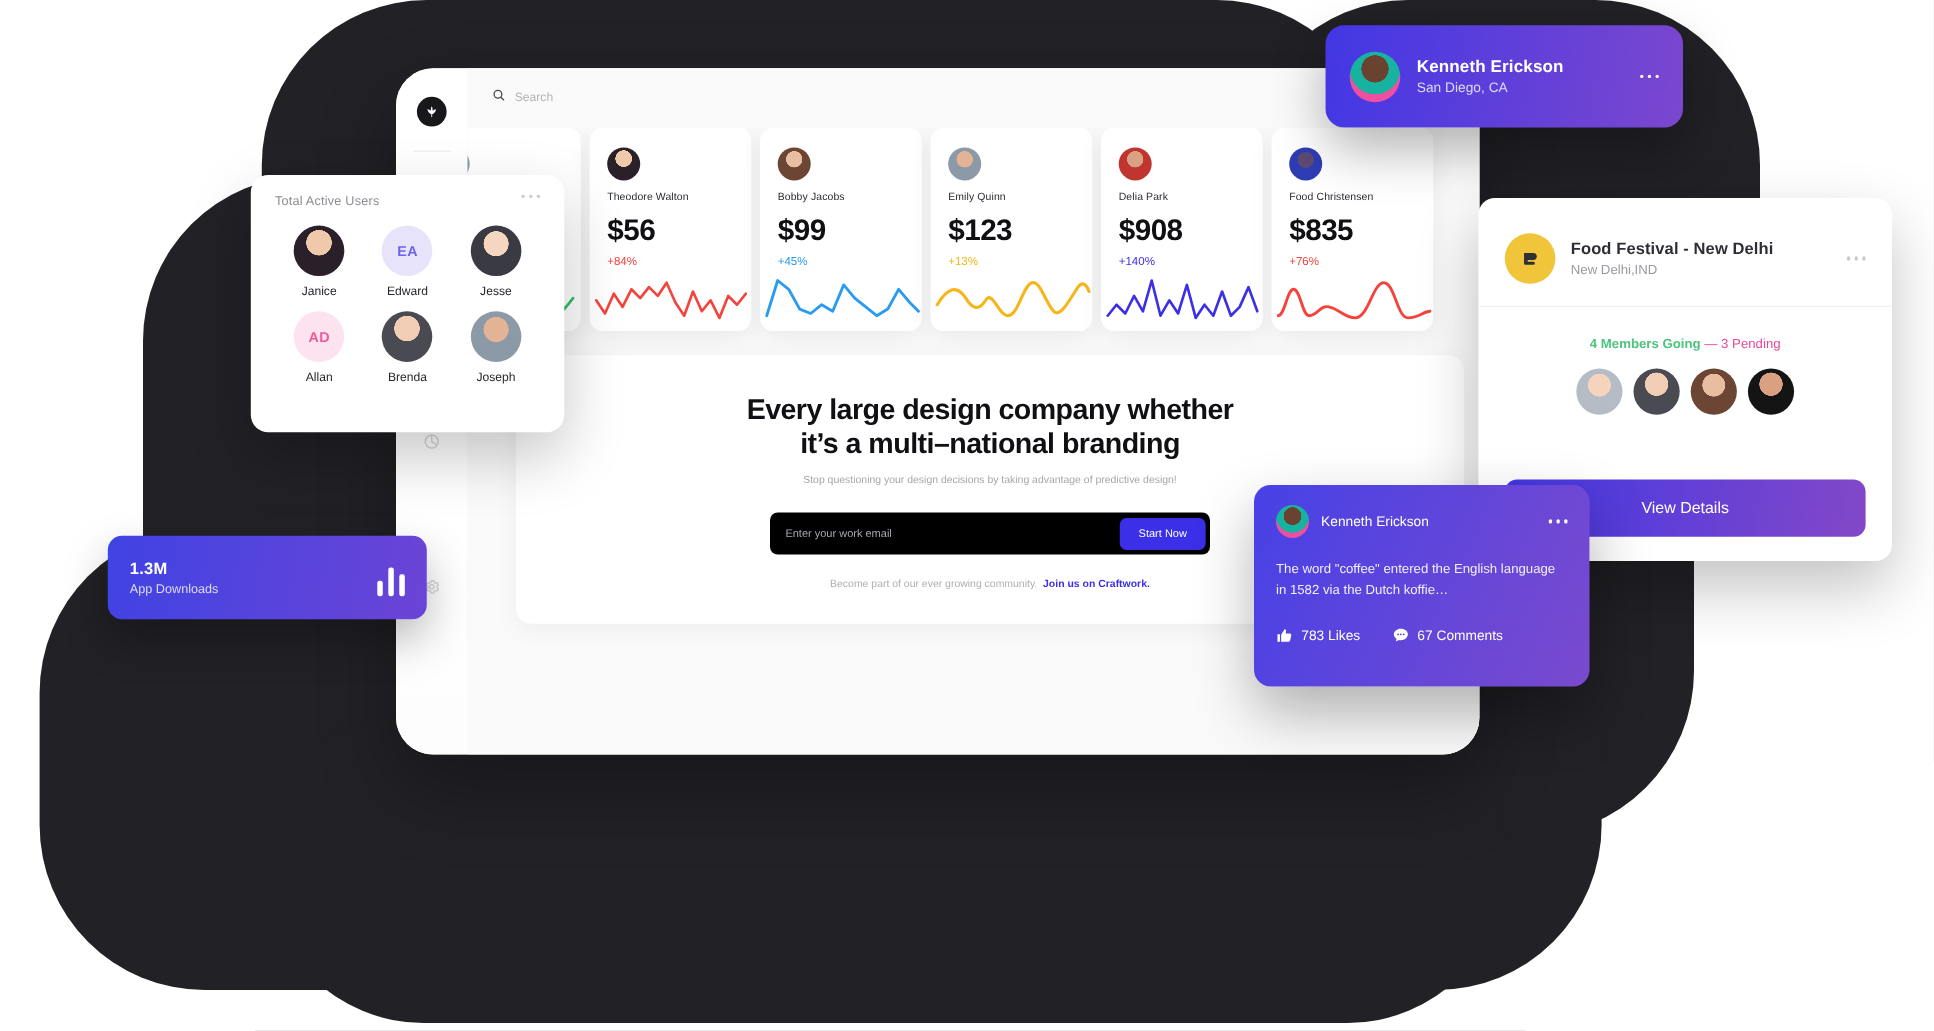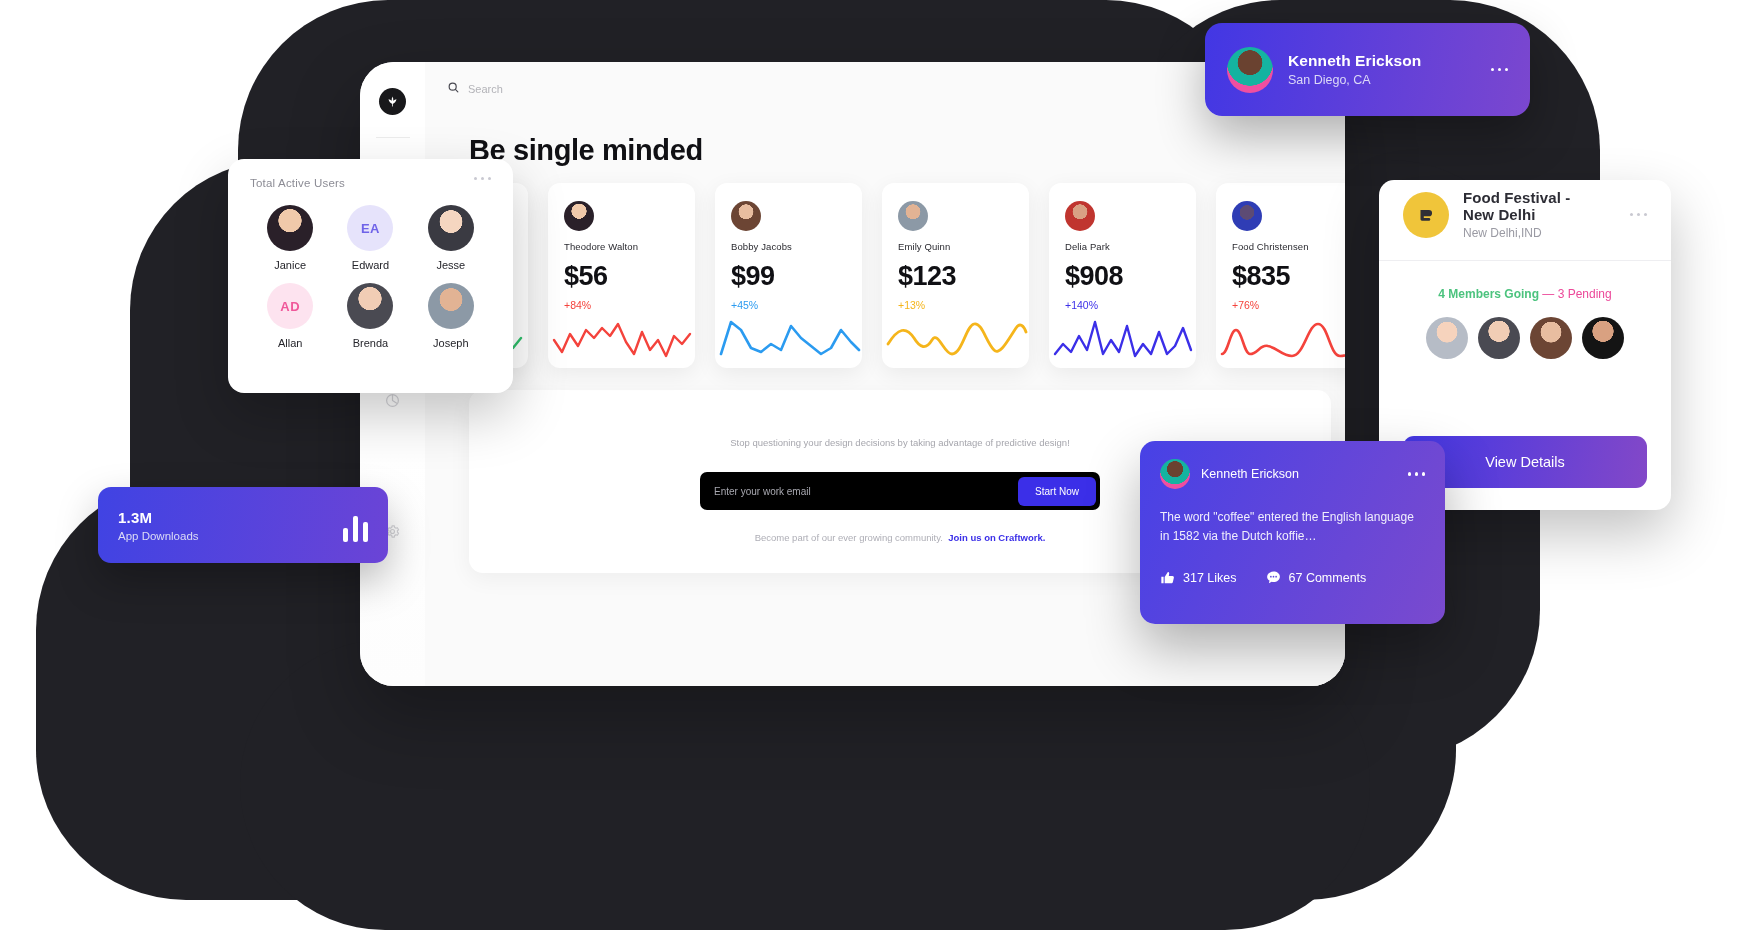--- a/index.html
+++ b/index.html
@@ -52,21 +52,21 @@
   #topbar .spacer { flex: 1; }
   .topav { width: 26px; height: 26px; border-radius: 50%; overflow: hidden; }
 
   #scroll { flex: 1; overflow: hidden; background: #fafafa; }
   .h-title {
     font-size: 29px; font-weight: 700; color: #101014; letter-spacing: -.4px;
     padding: 18px 0 16px 44px;
   }
 
   
-  .stats { display: flex; gap: 20px; padding-left: 44px; padding-right: 14px; }
+  .stats { display: flex; gap: 8px; padding-left: 44px; padding-right: 14px; }
   .scard {
     width: 147px; flex: 0 0 147px; height: 185px;
     background: #fff; border-radius: 12px;
     box-shadow: 0 6px 22px rgba(16,16,20,.065);
     padding: 18px 16px 0; overflow: hidden; position: relative;
   }
   .scard .av { width: 30px; height: 30px; border-radius: 50%; overflow: hidden; }
   .scard .nm { font-size: 9.5px; color: #2a2a30; margin-top: 10px; letter-spacing: .1px; }
   .scard .amt { font-size: 27px; font-weight: 700; color: #101014; margin-top: 9px; letter-spacing: -.5px; }
   .scard .pct { font-size: 10.5px; margin-top: 7px; font-weight: 500; }
@@ -138,23 +138,23 @@
     box-shadow: 0 20px 48px rgba(0,0,0,.3);
     display: flex; align-items: center; padding: 0 22px; gap: 15px; color: #fff;
   }
   #kpill .av { width: 46px; height: 46px; border-radius: 50%; overflow: hidden; flex: 0 0 46px; }
   #kpill .nm { font-size: 15.5px; font-weight: 600; letter-spacing: .1px; }
   #kpill .lo { font-size: 12.5px; color: #dcd9f7; margin-top: 3px; }
   #kpill .sp { flex: 1; }
 
   
   #fest {
-    position: absolute; left: 1379px; top: 180px; width: 292px; height: 330px;
+    position: absolute; left: 1344px; top: 180px; width: 376px; height: 330px;
     background: #fff; border-radius: 15px; box-shadow: 0 24px 56px rgba(0,0,0,.24);
-    padding: 9px 24px 0; overflow: hidden;
+    padding: 32px 24px 0; overflow: hidden;
   }
   #fest .hd { display: flex; align-items: center; gap: 14px; }
   #fest .logo {
     width: 46px; height: 46px; border-radius: 50%; flex: 0 0 46px;
     background: #f0c53a; display: flex; align-items: center; justify-content: center;
   }
   #fest .ti { font-size: 15px; font-weight: 600; color: #2d2d35; letter-spacing: .1px; }
   #fest .st { font-size: 12px; color: #9a9aa3; margin-top: 3px; }
   #fest .sp { flex: 1; }
   #fest .rule { height: 1px; background: #eeeef1; margin: 20px -24px 0; }
@@ -255,21 +255,20 @@
               <path d="M15.5 15.5 20 20"></path>
           </svg>
         </span>
         <span class="srch-txt">Search</span>
         <span class="spacer"></span>
         <span class="topav ph9"></span>
       </div>
 
       <div id="scroll">
 
-        <div class="h-title">Be single minded</div>
 
         <div class="stats">
 
           <div class="scard" style="margin-left:-88px;flex:0 0 147px;">
             <div class="av ph3"></div>
             <div class="nm"></div>
             <div class="amt">4</div>
             <div class="pct" style="color:#19b55c"></div>
             <svg class="spark" viewBox="0 0 147 52" preserveAspectRatio="none">
               <polyline fill="none" stroke="#2fbf6b" stroke-width="2.4" stroke-linecap="round" stroke-linejoin="round" points="84,40 92,26 100,36 108,20 116,34 124,22 132,38 140,28"></polyline>
@@ -321,20 +320,21 @@
             <div class="nm">Food Christensen</div>
             <div class="amt">$835</div>
             <div class="pct" style="color:#f4433c">+76%</div>
             <svg class="spark" viewBox="0 0 147 52" preserveAspectRatio="none">
               <path fill="none" stroke="#f4433c" stroke-width="2.6" stroke-linecap="round" stroke-linejoin="round" d="M6,44 C12,44 14,20 20,20 C26,20 28,44 34,44 C42,44 44,34 52,36 C62,38 66,46 76,46 C88,46 92,14 102,14 C112,14 114,46 124,46 C134,46 138,40 144,40"></path>
             </svg>
           </div>
         </div>
 
         <div class="hero">
+          <h2>Every large design company whether it’s a multi–national branding</h2>
           <div class="sub">Stop questioning your design decisions by taking advantage of predictive design!</div>
           <div class="mailrow">
             <span class="ph">Enter your work email</span>
             <button class="startbtn">Start Now</button>
           </div>
           <div class="foot">
             <span>Become part of our ever growing community.</span>
             &nbsp;<a href="#">Join us on Craftwork.</a>
           </div>
         </div>
@@ -448,21 +448,21 @@
           <i style="background:#ffffff"></i>
           <i style="background:#ffffff"></i>
       </div>
     </div>
     <div class="body">The word "coffee" entered the English language in 1582 via the Dutch koffie…</div>
     <div class="meta">
       <span class="mi">
         <svg width="16" height="16" viewBox="0 0 24 24" fill="#ffffff">
           <path d="M2 10h3.4v10H2zM7 10.4 11.8 3c1.3 0 2.2 1 2 2.3L13.2 9h5.6c1.3 0 2.3 1.2 2 2.5l-1.5 6.4c-.2 1.2-1.2 2.1-2.4 2.1H7z"></path>
         </svg>
-        <span class="lbl">317 Likes</span>
+        <span class="lbl">783 Likes</span>
       </span>
       <span class="mi">
         <svg width="17" height="17" viewBox="0 0 24 24" fill="#ffffff">
           <path d="M12 3.6c-5 0-9 3.2-9 7.2 0 2.3 1.3 4.3 3.4 5.6l-.9 3.6 4-2a11 11 0 0 0 2.5.3c5 0 9-3.2 9-7.5s-4-7.2-9-7.2z"></path>
           <circle cx="8.3" cy="10.8" r="1.2" fill="#5a48dd"></circle>
           <circle cx="12" cy="10.8" r="1.2" fill="#5a48dd"></circle>
           <circle cx="15.7" cy="10.8" r="1.2" fill="#5a48dd"></circle>
         </svg>
         <span class="lbl">67 Comments</span>
       </span>

